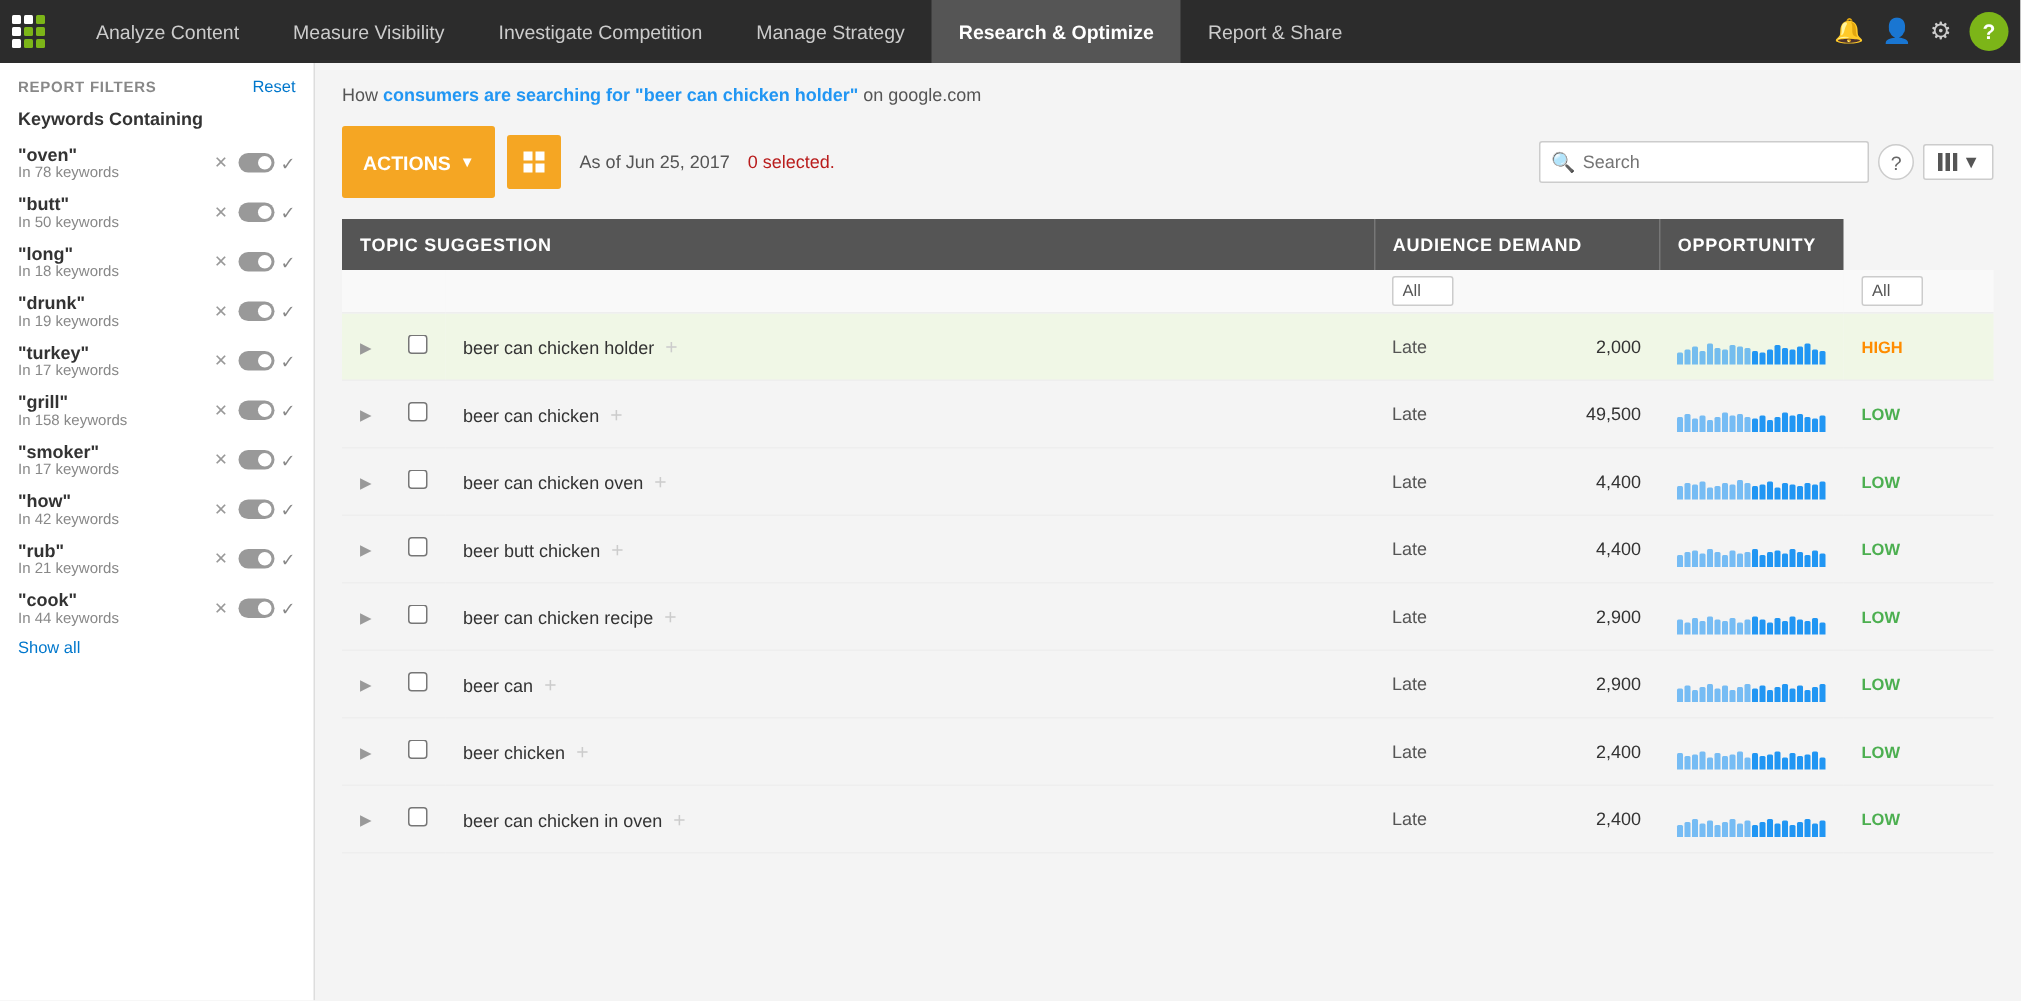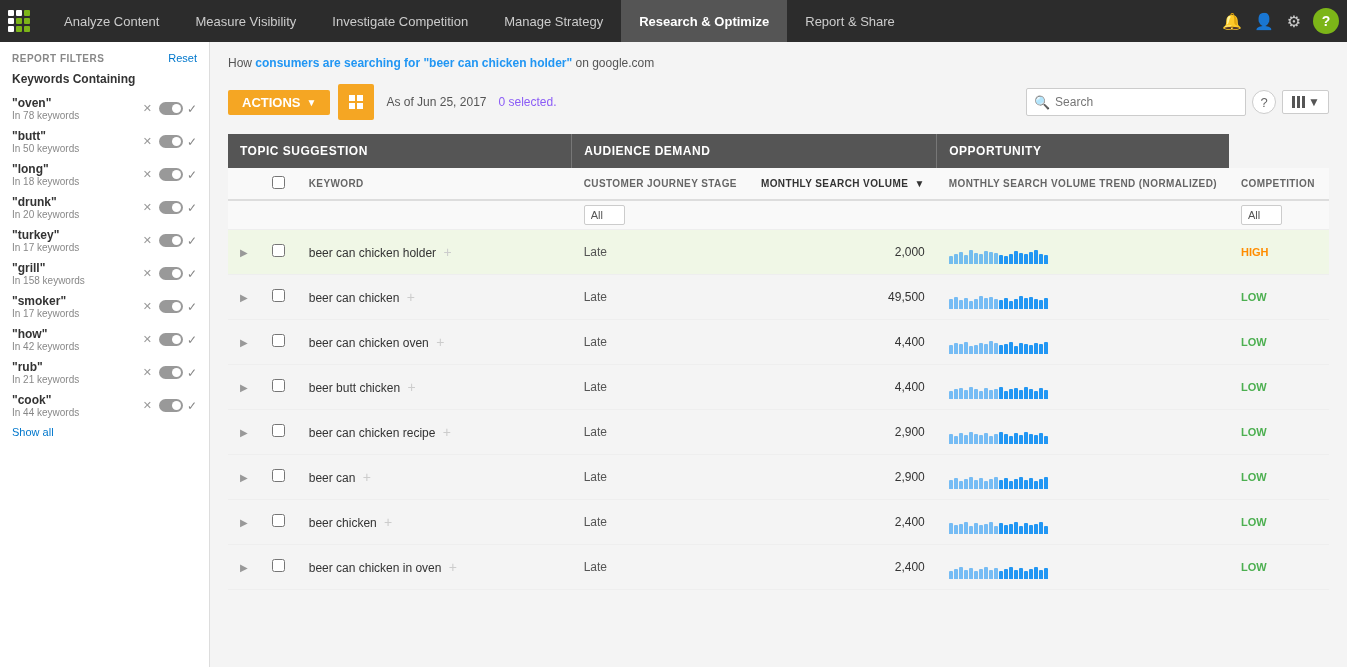--- a/index.html
+++ b/index.html
@@ -178,21 +178,21 @@
       display: flex;
       align-items: center;
       margin-bottom: 14px;
       gap: 8px;
     }
     .btn-actions {
       background: #f5a623;
       color: white;
       border: none;
       padding: 0 14px;
-      height: 25px;
+      height: 48px;
       font-size: 13px;
       font-weight: bold;
       cursor: pointer;
       display: flex;
       align-items: center;
       gap: 6px;
       border-radius: 2px;
     }
     .btn-actions .arrow { font-size: 10px; }
     .btn-grid {
@@ -207,21 +207,21 @@
       align-items: center;
       justify-content: center;
       border-radius: 2px;
     }
     .toolbar-date {
       color: #555;
       font-size: 12px;
       margin-left: 4px;
     }
     .toolbar-selected {
-      color: #8b5cf6;
+      color: #b91c1c;
       font-size: 12px;
       margin-left: 4px;
     }
     .search-container {
       margin-left: auto;
       display: flex;
       align-items: center;
       gap: 6px;
     }
     .search-input-wrap {
@@ -419,21 +419,21 @@
       <div class="kw-toggle"></div>
       <span class="kw-check">✓</span>
     </div>
     <div class="keyword-item">
       <span class="keyword-label"><span>"long"</span><span class="keyword-sub">In 18 keywords</span></span>
       <span class="kw-x">✕</span>
       <div class="kw-toggle"></div>
       <span class="kw-check">✓</span>
     </div>
     <div class="keyword-item">
-      <span class="keyword-label"><span>"drunk"</span><span class="keyword-sub">In 20 keywords</span></span>
+      <span class="keyword-label"><span>"drunk"</span><span class="keyword-sub">In 19 keywords</span></span>
       <span class="kw-x">✕</span>
       <div class="kw-toggle"></div>
       <span class="kw-check">✓</span>
     </div>
     <div class="keyword-item">
       <span class="keyword-label"><span>"turkey"</span><span class="keyword-sub">In 17 keywords</span></span>
       <span class="kw-x">✕</span>
       <div class="kw-toggle"></div>
       <span class="kw-check">✓</span>
     </div>
@@ -508,36 +508,20 @@
       </div>
     </div>
 
     <table class="data-table">
       <thead>
         <tr class="section-header">
           <td colspan="3">TOPIC SUGGESTION</td>
           <td colspan="2" class="span-audience">AUDIENCE DEMAND</td>
           <td class="span-opportunity">OPPORTUNITY</td>
         </tr>
-        <tr class="col-header-row">
-          <th class="expand-col"></th>
-          <th class="check-col">
-            <input type="checkbox" style="">
-          </th>
-          <th class="keyword-col">KEYWORD</th>
-          <th class="stage-col">
-            <span>CUSTOMER JOURNEY STAGE</span>
-          </th>
-          <th class="vol-col sort-col">
-            <span>MONTHLY SEARCH VOLUME</span>
-            <span class="sort-arrow">▼</span>
-          </th>
-          <th class="trend-col">MONTHLY SEARCH VOLUME TREND (NORMALIZED)</th>
-          <th class="comp-col">COMPETITION</th>
-        </tr>
         <tr class="filter-row">
           <td class="expand-col"></td>
           <td class="check-col"></td>
           <td class="keyword-col"></td>
           <td class="stage-col">
             <select class="filter-select">
               <option>All</option>
             </select>
           </td>
           <td class="vol-col"></td>

